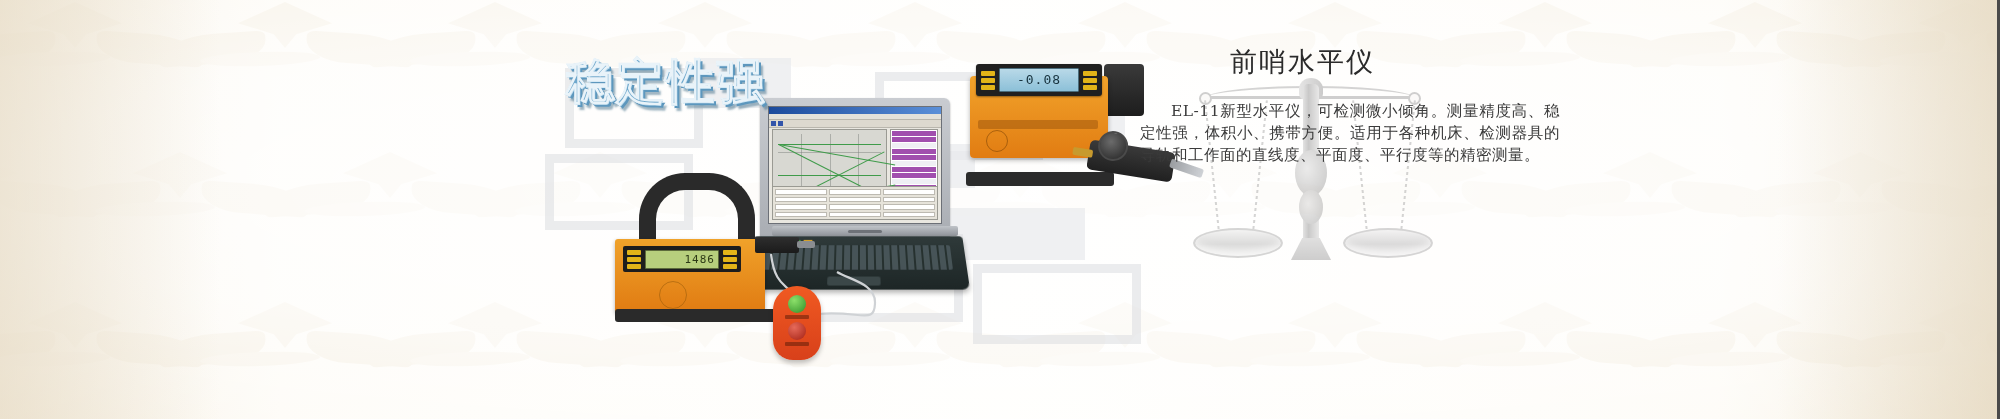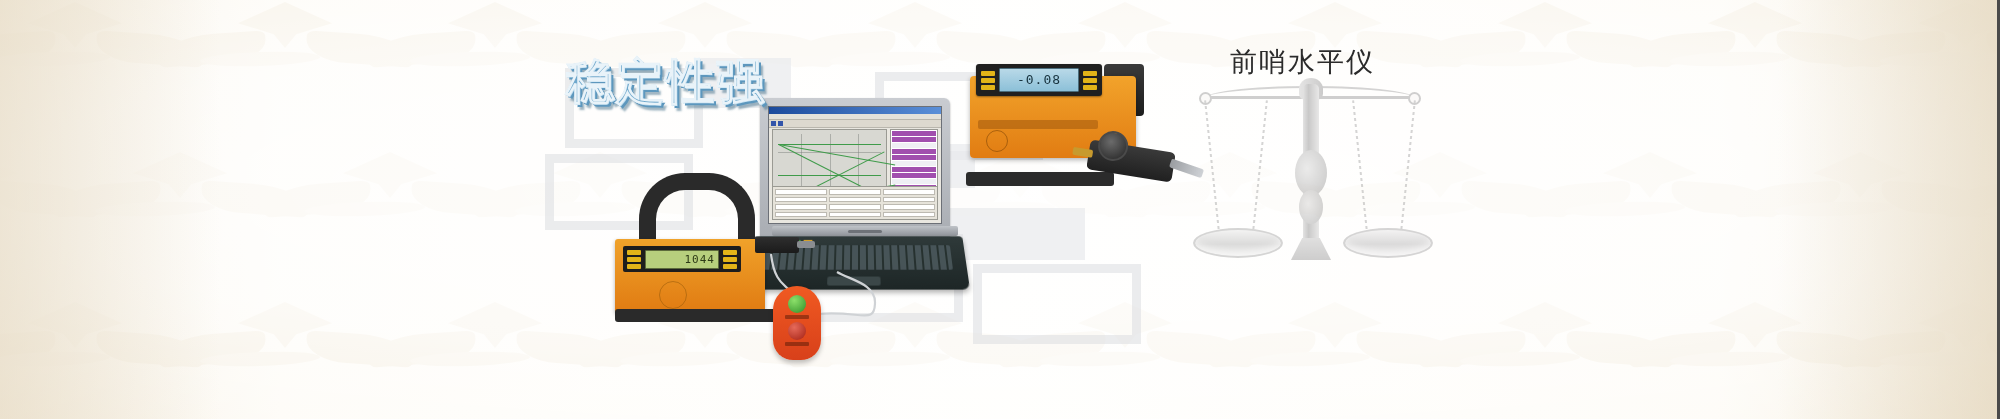--- a/index.html
+++ b/index.html
@@ -178,21 +178,21 @@
   }
   .remote .gbtn{position:absolute;left:15px;top:9px;width:18px;height:18px;border-radius:50%;background:radial-gradient(circle at 35% 30%,#8ce06a,#2f8f28);}
   .remote .rbtn{position:absolute;left:15px;top:36px;width:18px;height:18px;border-radius:50%;background:radial-gradient(circle at 35% 30%,#e66a5a,#a32013);}
   .remote .lab{position:absolute;left:12px;width:24px;height:4px;background:rgba(70,20,5,.45);border-radius:1px;}
 
   
   .instr-b{position:absolute;left:395px;top:0px;width:205px;height:145px;}
   .body-b{
     position:absolute;left:0;top:18px;width:138px;height:82px;
     background:linear-gradient(180deg,#f2a32b,#e17c12);
-    border-radius:4px;box-shadow:0 2px 5px rgba(0,0,0,.3);padding-left:28px;
+    border-radius:4px;box-shadow:0 2px 5px rgba(0,0,0,.3);
   }
   .panel-b{
     position:absolute;left:6px;top:-12px;width:126px;height:32px;
     background:#202020;border-radius:3px;display:flex;align-items:center;gap:4px;padding:0 5px;box-sizing:border-box;
     box-shadow:0 1px 2px rgba(0,0,0,.4);
   }
   .lcd-b{
     flex:1;height:22px;background:linear-gradient(180deg,#b9d9e8,#8cc0d8);border:1px solid #4a6d7c;border-radius:1px;
     font-family:"DejaVu Sans Mono", monospace;font-size:13px;line-height:22px;color:#18333f;text-align:center;letter-spacing:1px;
   }
@@ -596,21 +596,21 @@
 
     <div class="instr-a">
       <div class="handle"></div>
       <div class="body-a">
         <div class="panel-a">
           <div class="btncol">
               <i></i>
               <i></i>
               <i></i>
             </div>
-          <div class="lcd-a">1044</div>
+          <div class="lcd-a">1486</div>
           <div class="btncol">
               <i></i>
               <i></i>
               <i></i>
             </div>
         </div>
         <div class="logo-a"></div>
         <div class="foot-a"></div>
       </div>
       <div class="armR"></div>
@@ -666,16 +666,17 @@
     <div class="chain" style="left:16px;top:22px;height:132px;transform:rotate(-6deg);"></div>
     <div class="chain" style="left:64px;top:22px;height:132px;transform:rotate(6deg);"></div>
     <div class="chain" style="right:16px;top:22px;height:132px;transform:rotate(6deg);"></div>
     <div class="chain" style="right:64px;top:22px;height:132px;transform:rotate(-6deg);"></div>
     <div class="pan left"></div>
     <div class="pan right"></div>
   </div>
 
   <div class="rtext">
     <div class="head-cn">前哨水平仪</div>
+    <div class="para">EL-11新型水平仪，可检测微小倾角。测量精度高、稳定性强，体积小、携带方便。适用于各种机床、检测器具的导轨和工作面的直线度、平面度、平行度等的精密测量。</div>
   </div>
 
 
 </div>
 
 </body></html>

